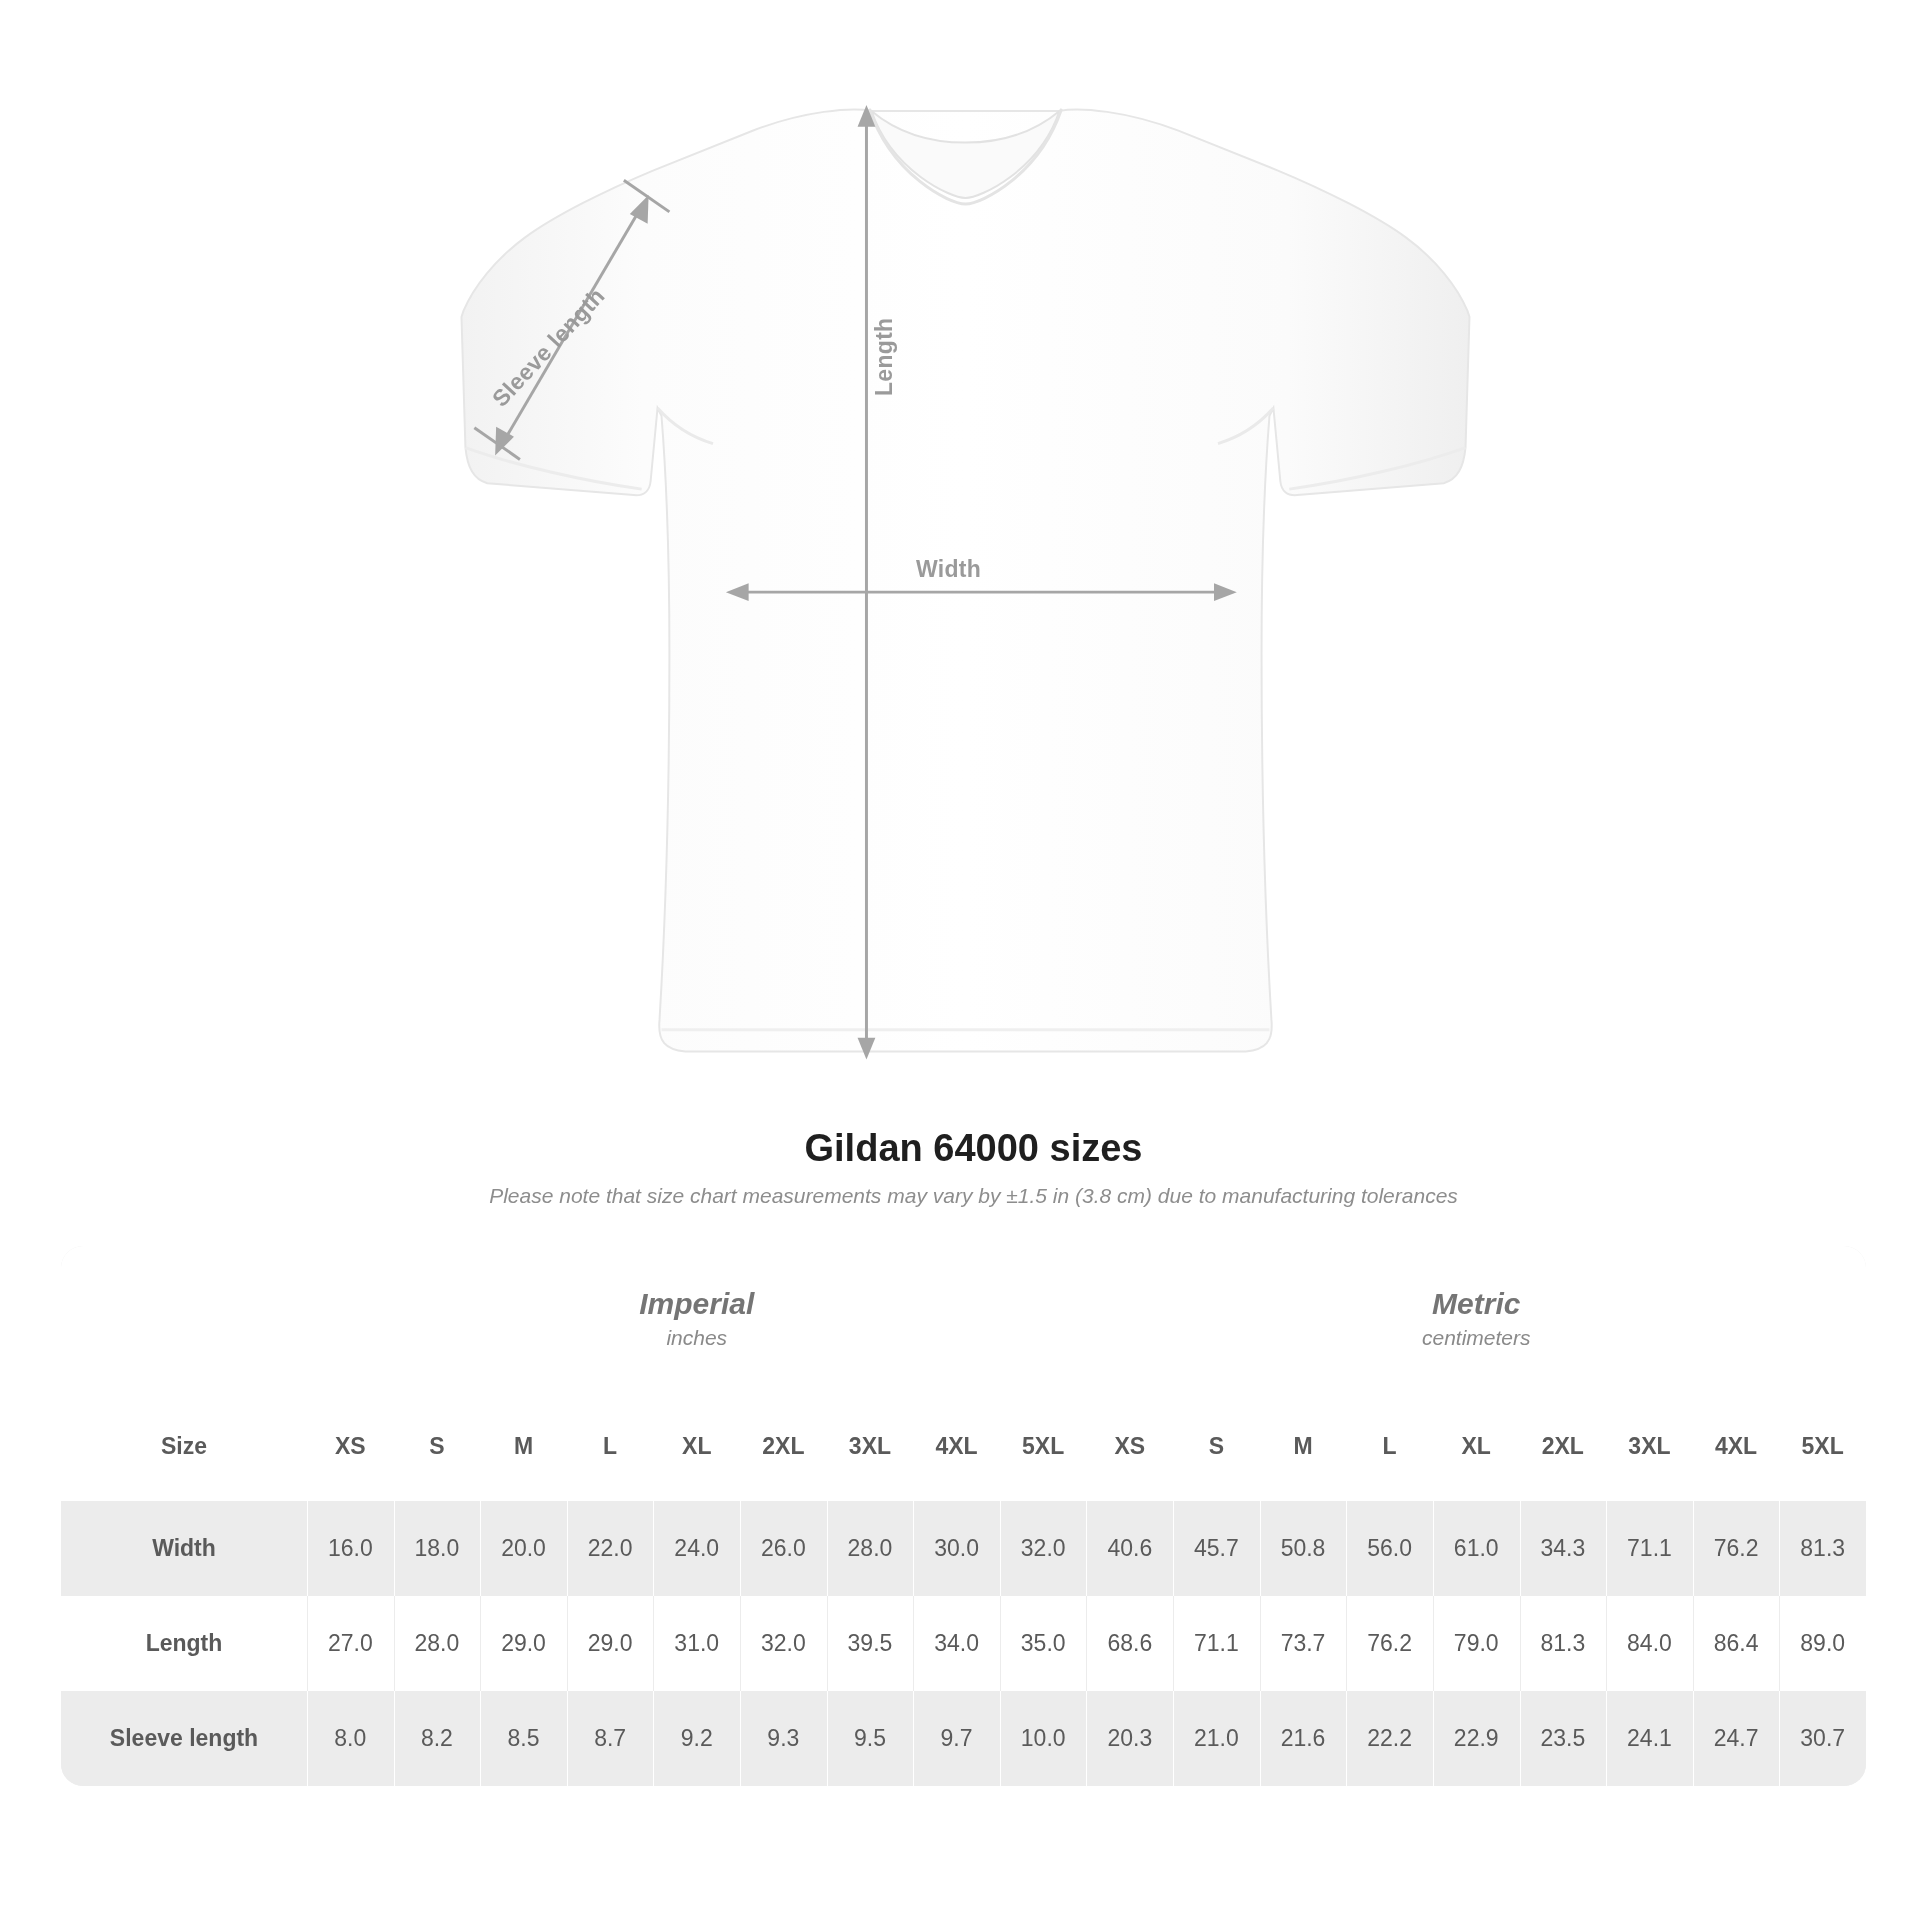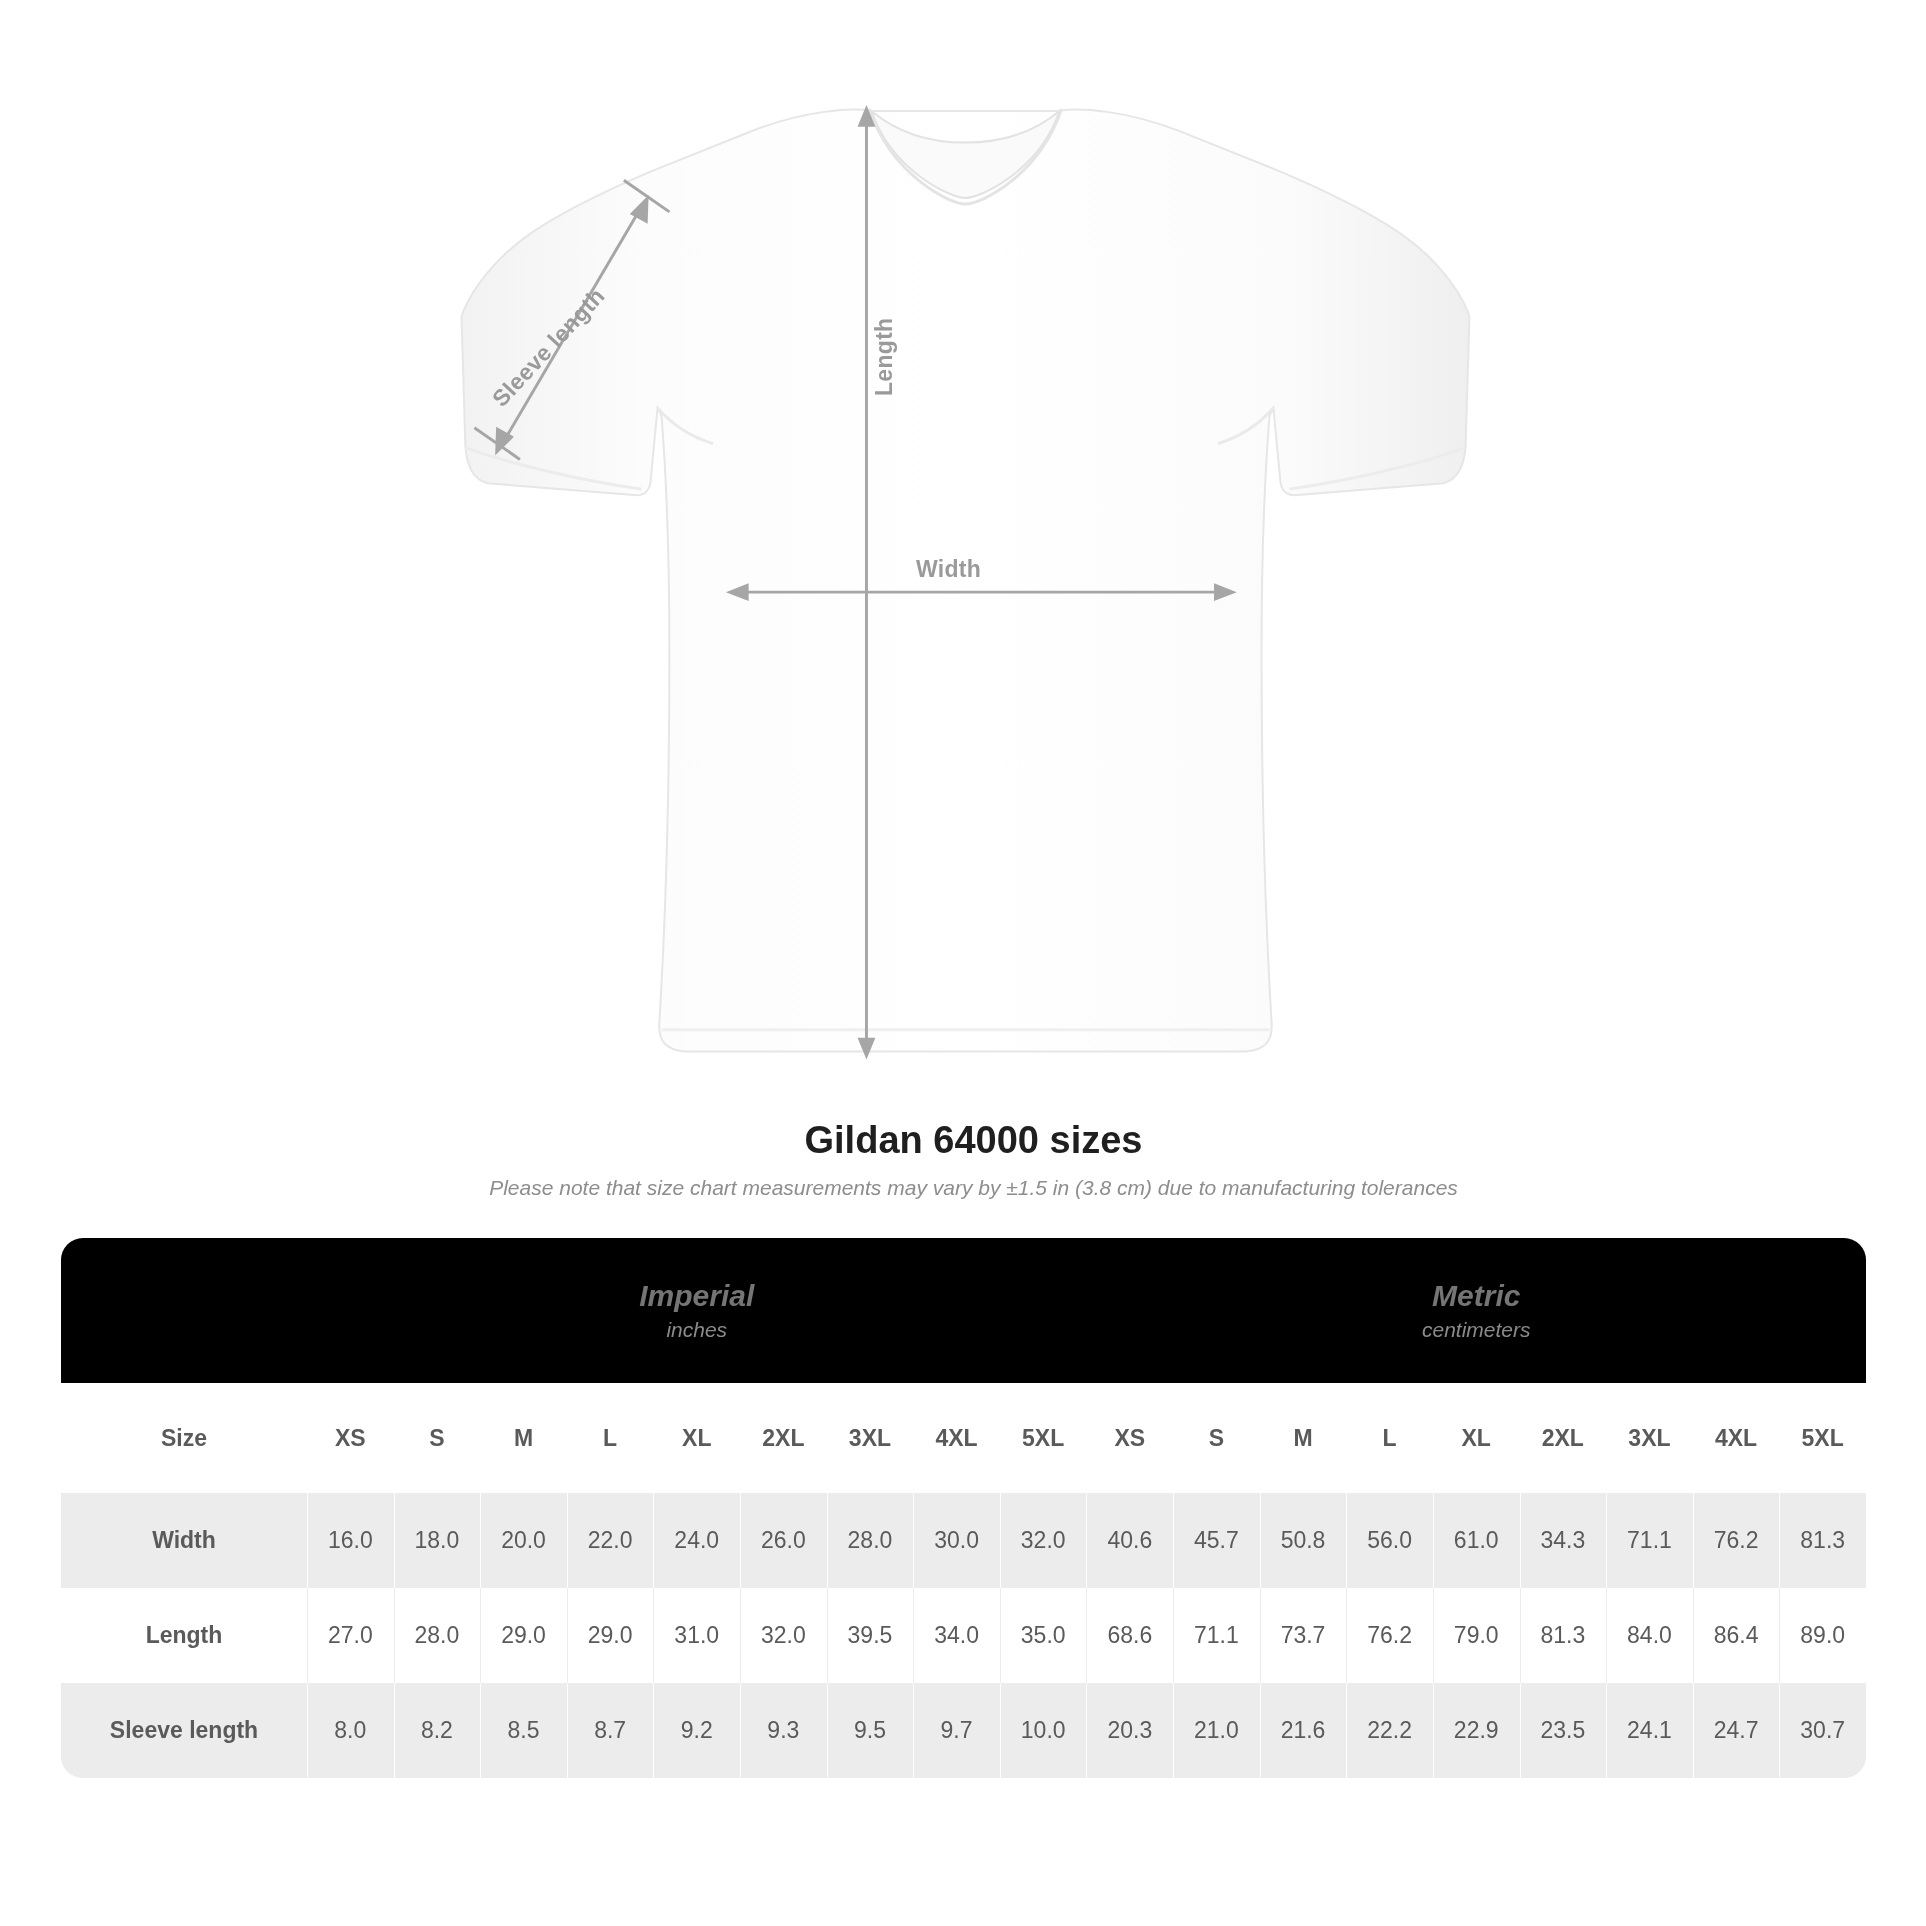--- a/index.html
+++ b/index.html
@@ -42,21 +42,21 @@
     letter-spacing: 0.3px;
     white-space: nowrap;
   }
   .label-width  { left: 916px; top: 556px; }
   .label-length { left: 871px; top: 396px; transform: rotate(-90deg); transform-origin: left top; }
   .label-sleeve { left: 487px; top: 394px; transform: rotate(-47deg); transform-origin: left top; }
 
   
   .title-block {
     text-align: center;
-    margin-top: 10px;
+    margin-top: 18px;
     padding-left: 20px;
   }
   .chart-title {
     font-size: 38px;
     font-weight: bold;
     color: #1f1f1f;
     margin: 0 0 14px 0;
   }
   .chart-note {
     font-size: 21px;
@@ -81,21 +81,21 @@
   table.size-table td, table.size-table th {
     text-align: center;
     font-size: 23px;
     color: #5a5a5a;
     padding: 0;
     border: none;
   }
   .unit-row td {
     height: 145px;
     vertical-align: middle;
-    background: #000000;
+    background: #ffffff;
   }
   .unit-title {
     font-size: 30px;
     font-weight: bold;
     font-style: italic;
     color: #757575;
     line-height: 1.15;
   }
   .unit-sub {
     font-size: 21px;

